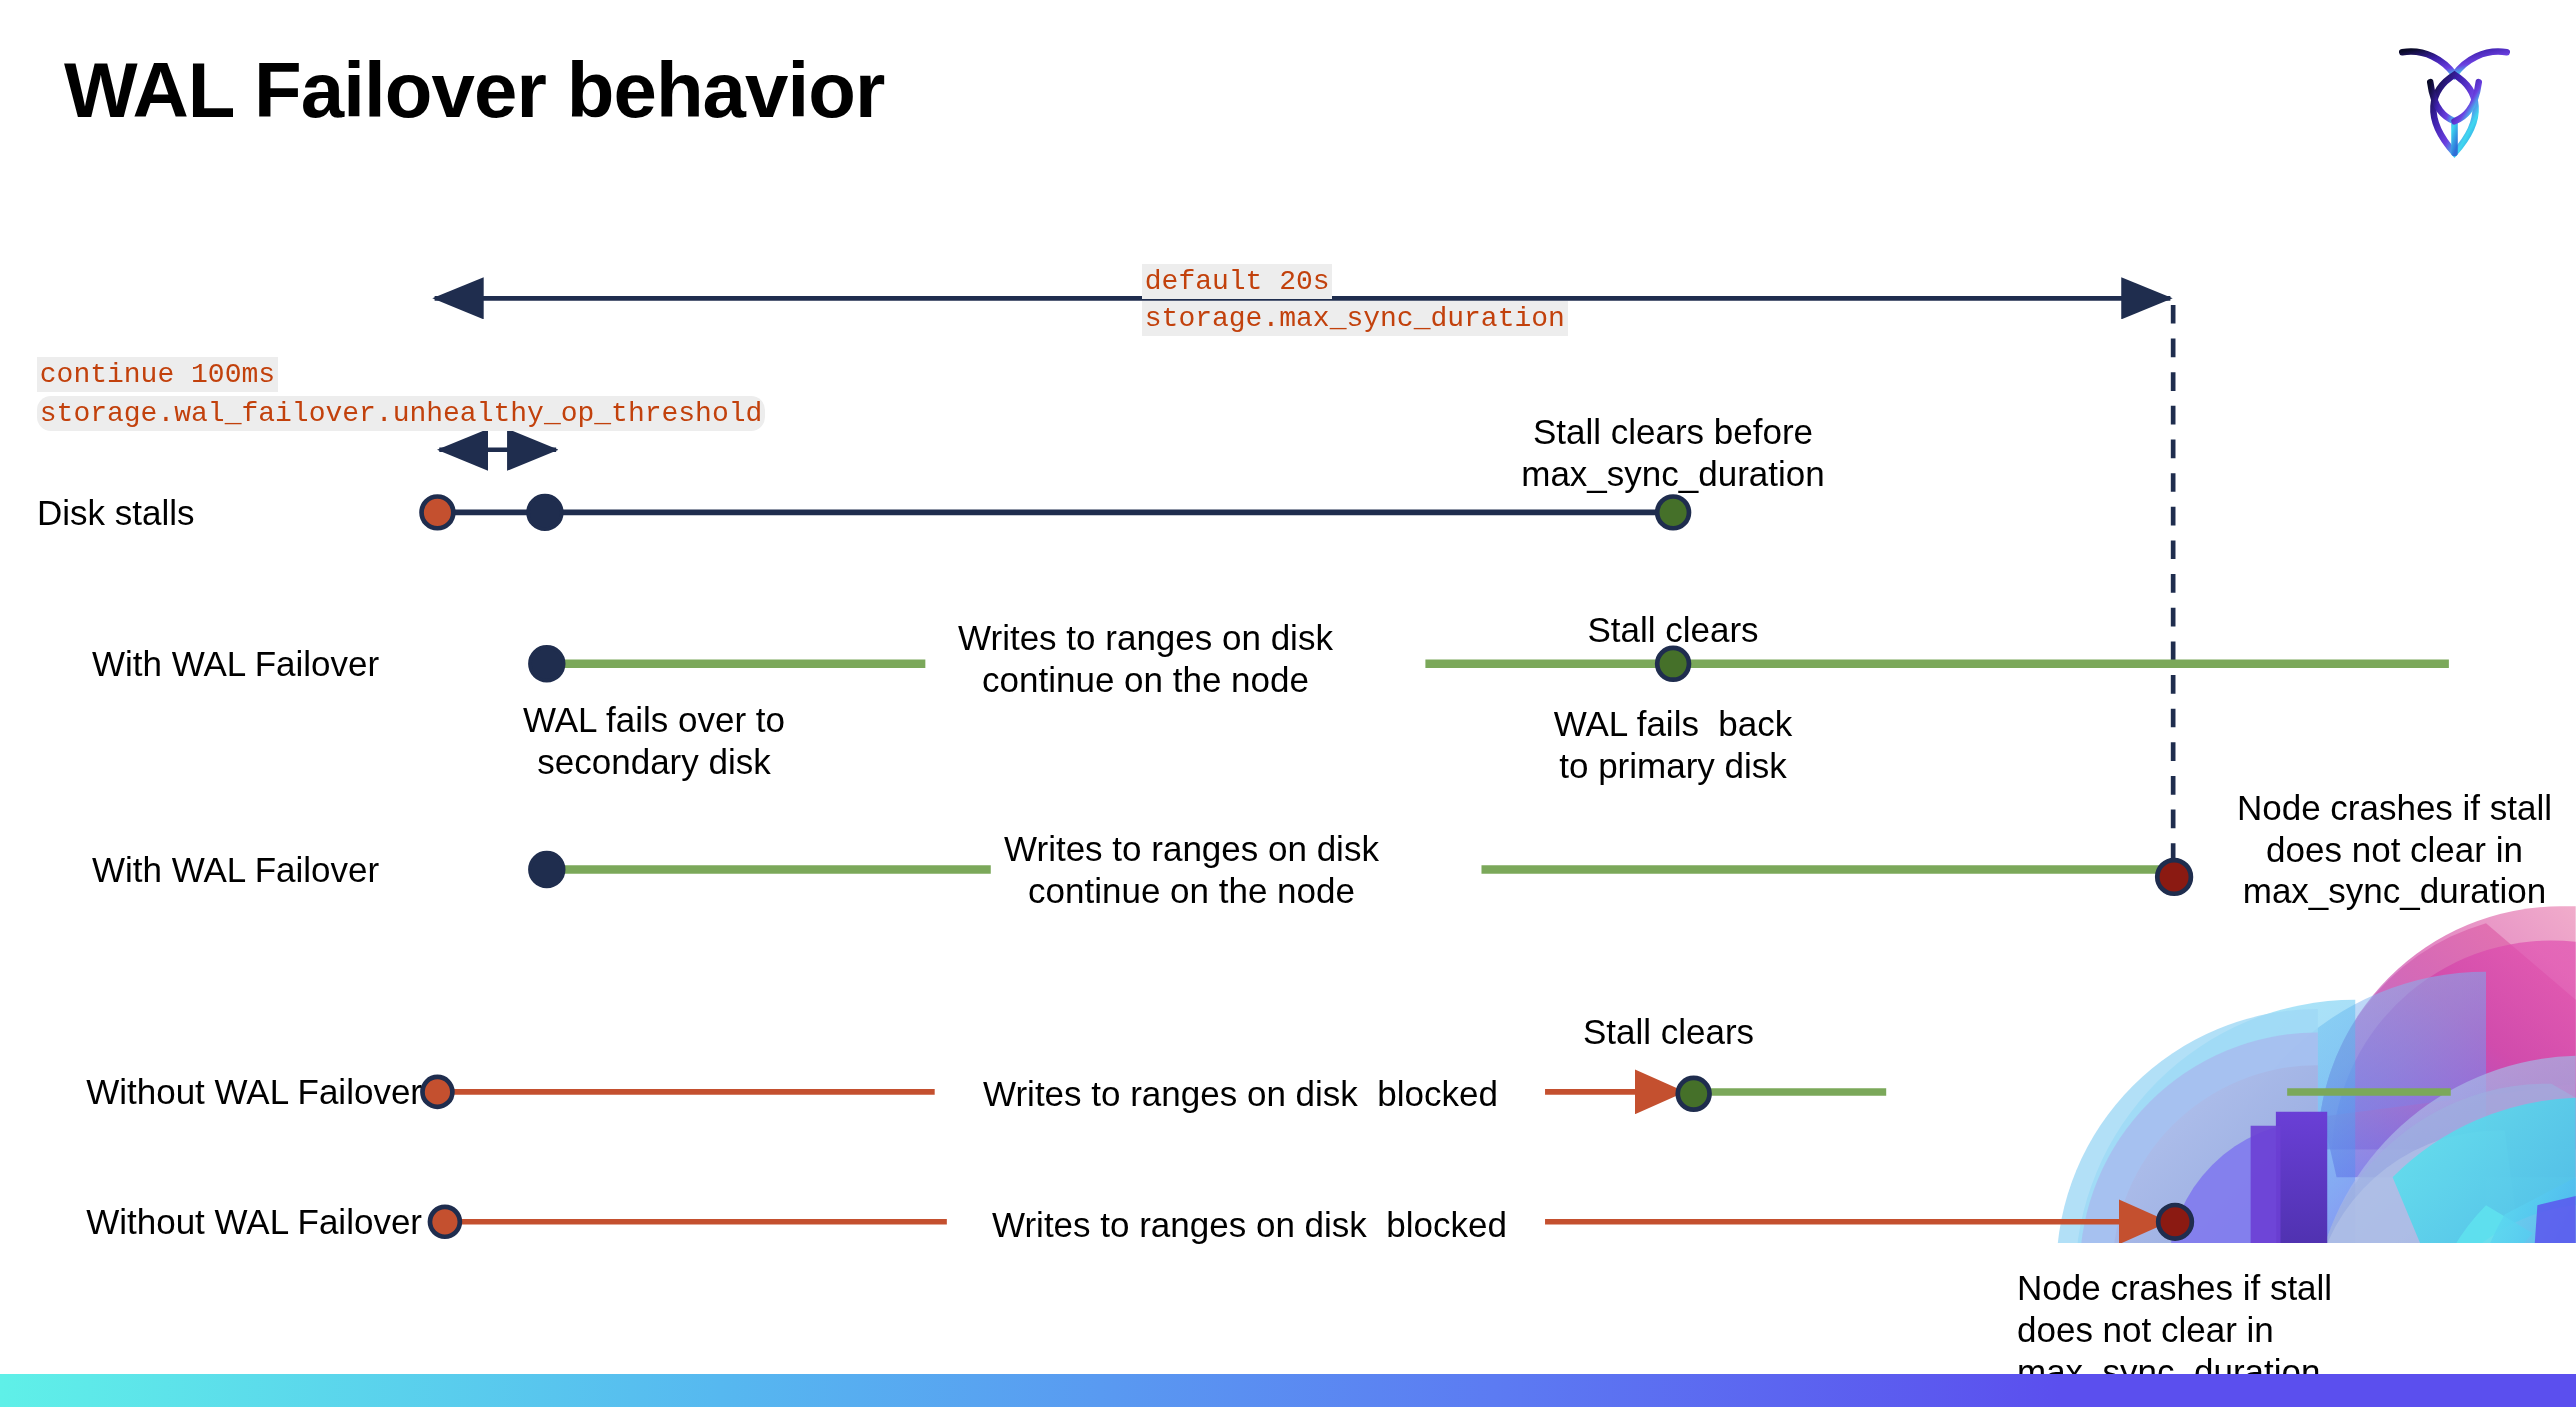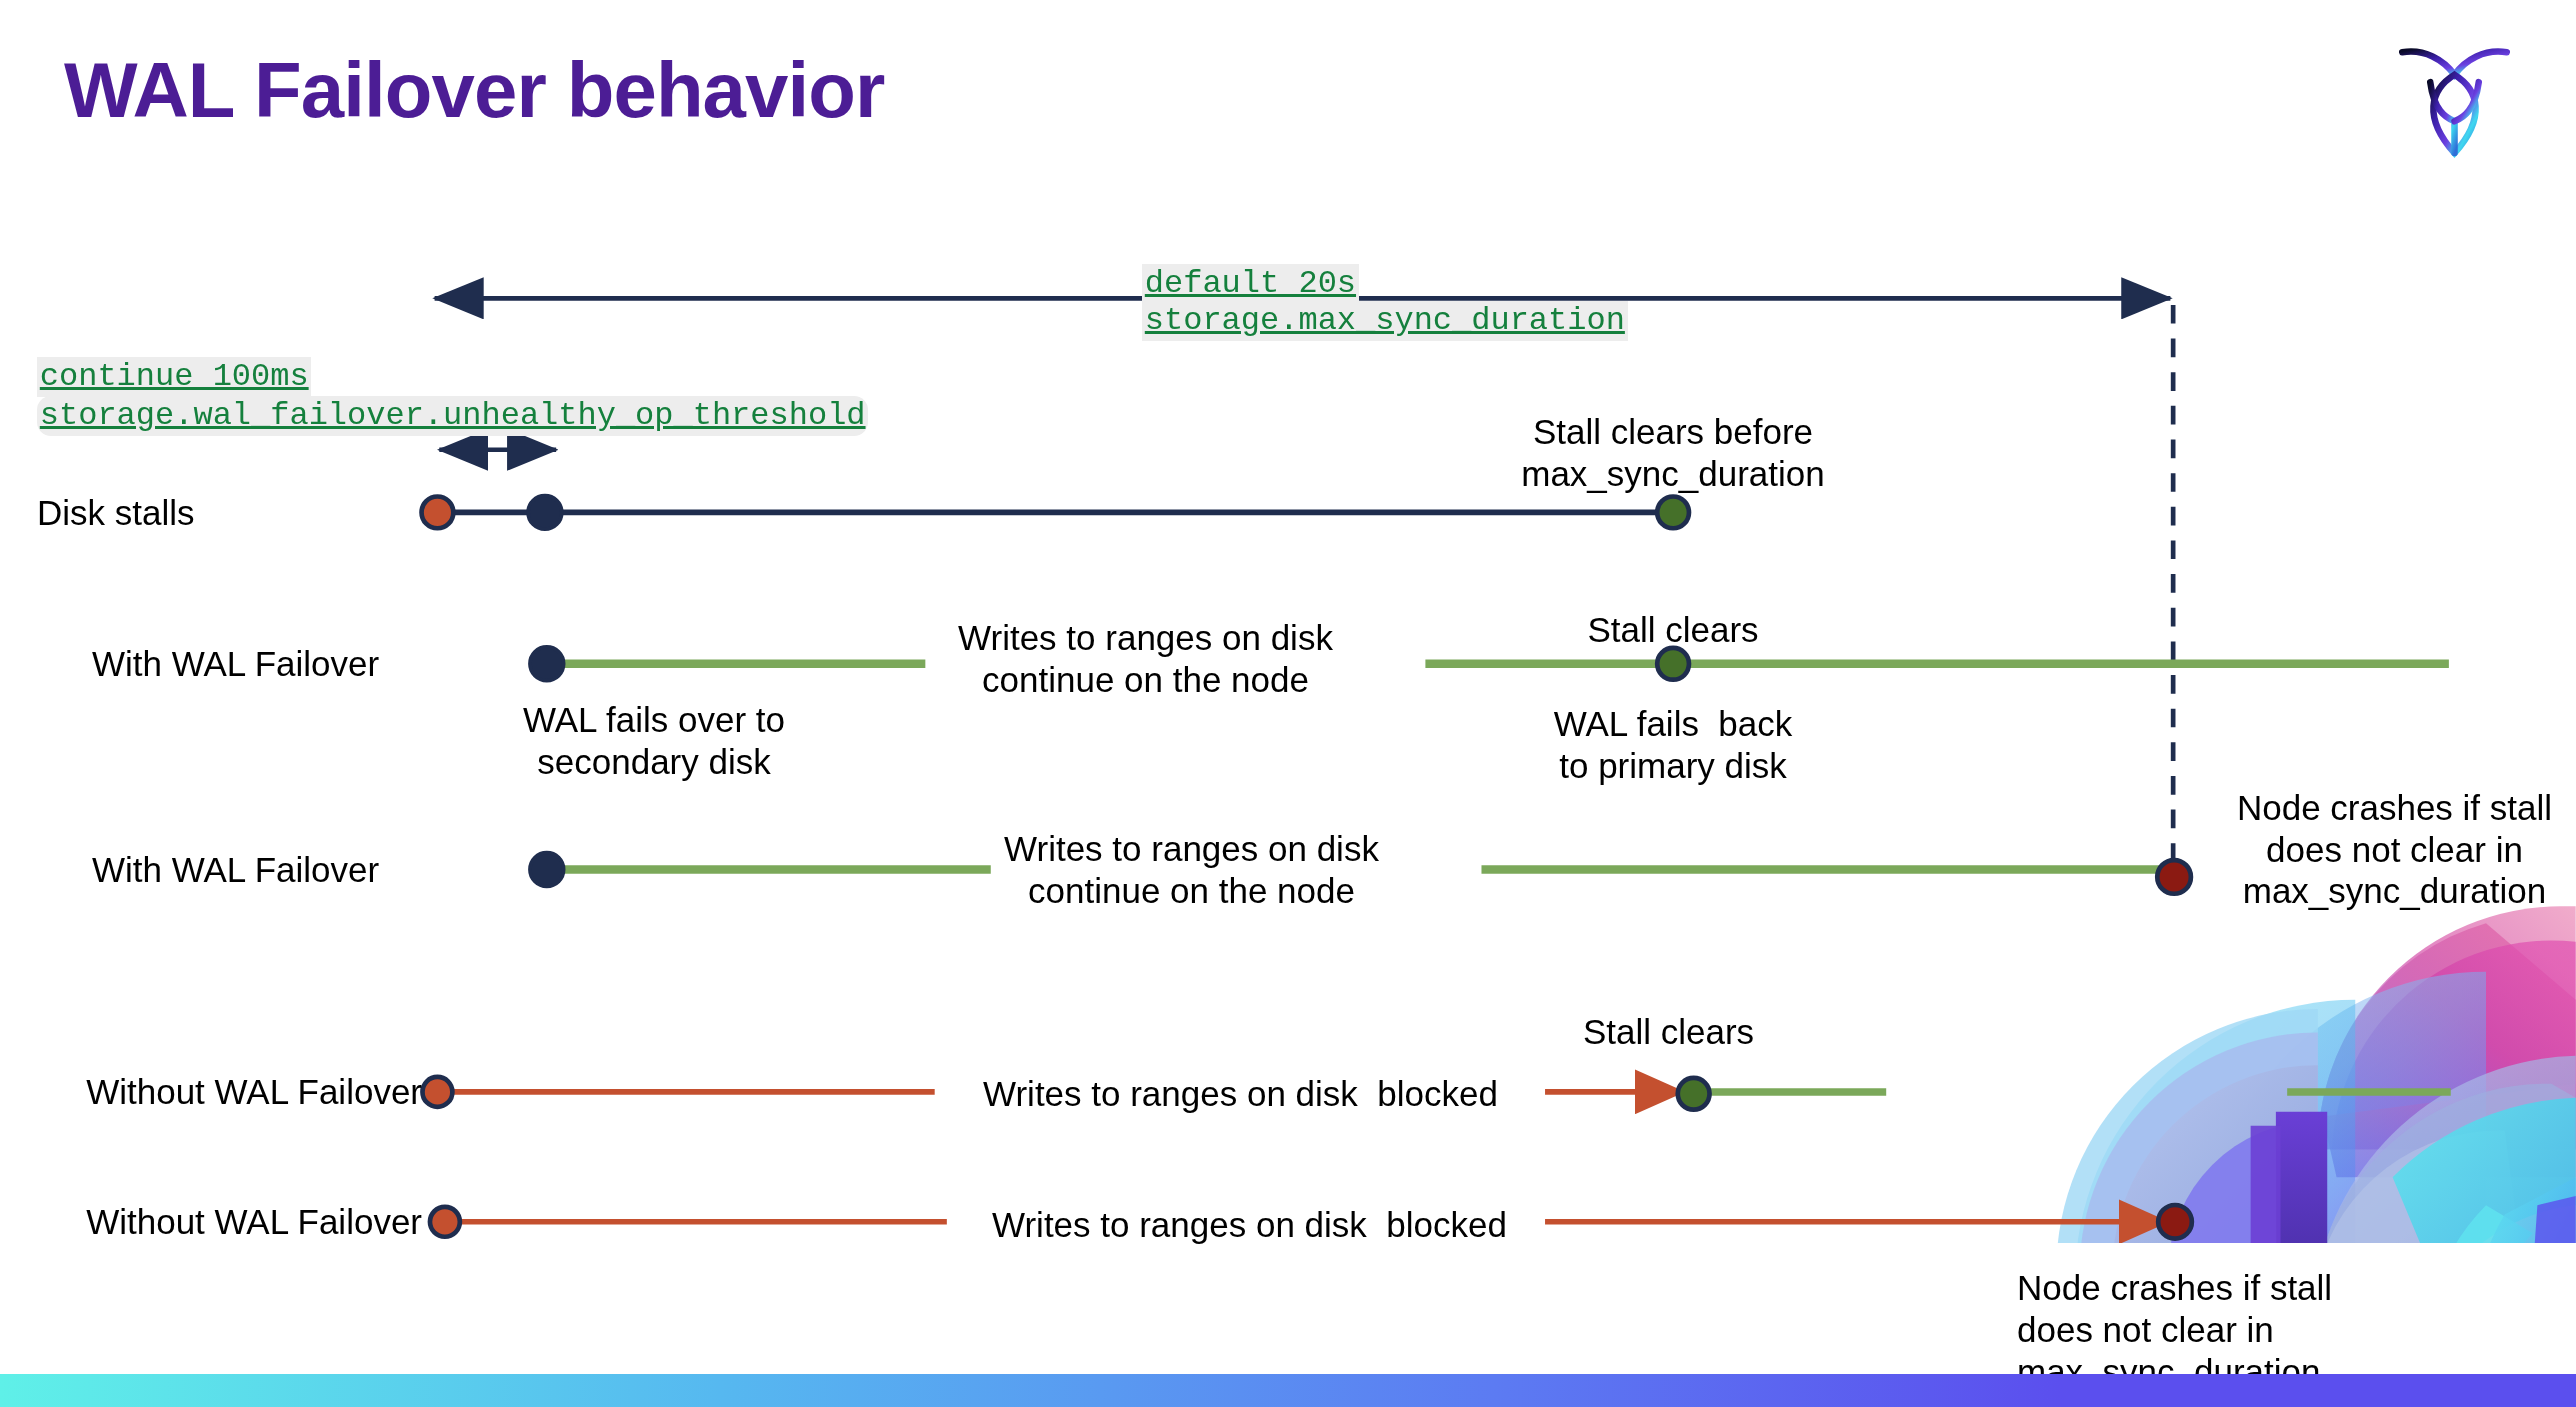--- a/index.html
+++ b/index.html
@@ -8,21 +8,21 @@
     background:#ffffff;
     font-family:"Liberation Sans", sans-serif;
     overflow:hidden;
     position:relative;
   }
   #slide{position:absolute;left:0;top:0;width:2576px;height:1408px;overflow:hidden;background:#fff;}
 
   
   #title{
     position:absolute;left:64px;top:45px;
-    font-size:78px;font-weight:bold;color:#4c1d95;
+    font-size:78px;font-weight:bold;color:#000000;
     letter-spacing:-0.9px;
     font-family:"Liberation Sans", sans-serif;
     white-space:nowrap;
   }
 
   
   #logo{position:absolute;left:2389px;top:28px;width:131px;height:140px;}
 
   
   #deco{position:absolute;left:2000px;top:897px;width:576px;height:510px;overflow:hidden;}
@@ -34,27 +34,26 @@
     background:linear-gradient(90deg,#5FF0E8 0%,#56B8F0 28%,#5C7BF2 58%,#5B4FEE 80%,#5B4FEE 100%);
   }
 
   
   #diagram{position:absolute;left:0;top:0;width:2576px;height:1408px;}
 
   
   .code{
     position:absolute;
     font-family:"Liberation Mono", monospace;
-    font-size:32px;
-    color:#15803d;
+    font-size:28px;
+    color:#c2410c;
     background:#ededed;
     line-height:1.18;
     white-space:pre;
     padding:0.9px 2.8px;
-    text-decoration:underline;
   }
 
   
   .lbl{
     position:absolute;
     font-family:"Liberation Sans", sans-serif;
     color:#000000;
     font-size:35px;
     line-height:1.19;
     white-space:pre;

